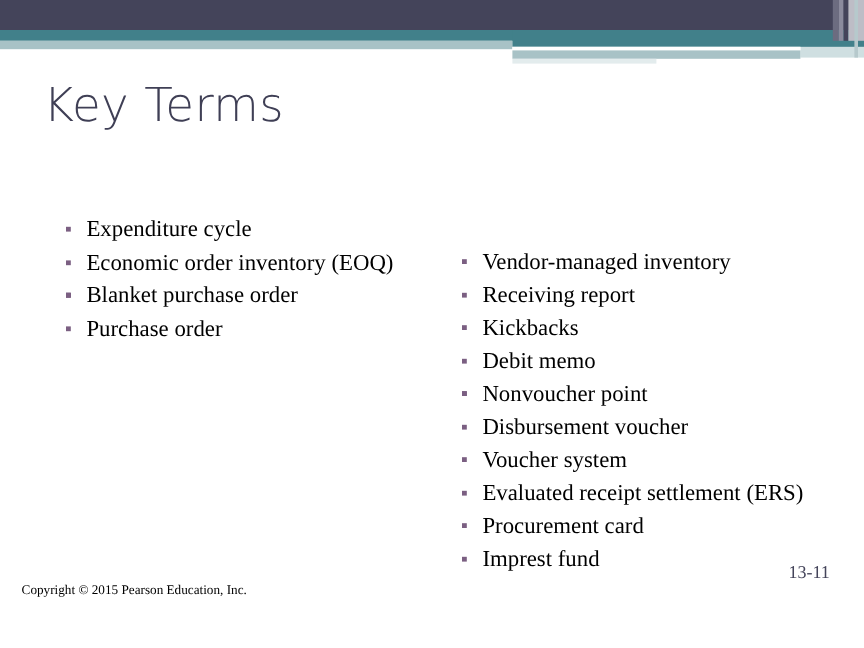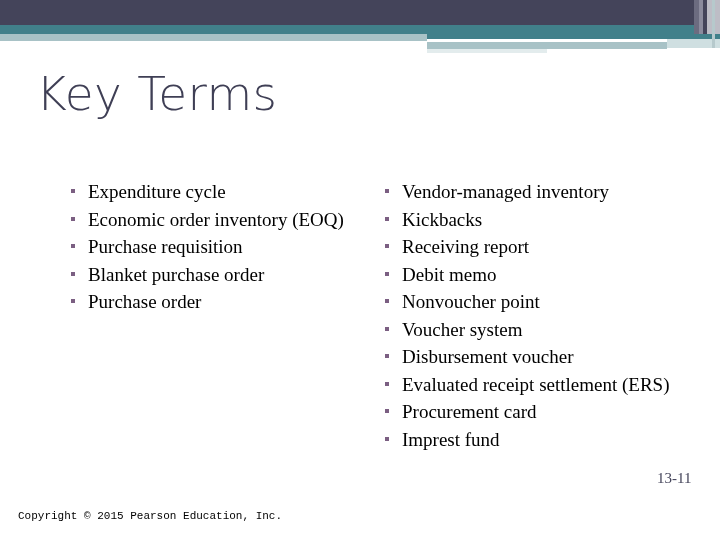--- a/index.html
+++ b/index.html
@@ -81,39 +81,39 @@
   .vs2 { left: 699px; width: 4px;  height: 34px; background: #8b8b9d; }
   .vs3 { left: 703px; width: 4px;  height: 34px; background: #44445a; }
   .vs4 { left: 707px; width: 13px; height: 34px; background: #bdbdc6; }
   .vs5 { left: 712px; width: 3px;  height: 48px; background: #b6c9cc; }
 
   
   #page-title {
     position: absolute;
     left: 36px; top: 66px;
     font-family: "DejaVu Sans", "Liberation Sans", sans-serif;
-    font-size: 47px;
+    font-size: 39px;
     font-weight: 300;
     color: #3f3f55;
     letter-spacing: 0.3px;
     white-space: nowrap;
   }
 
   
   #content {
     position: absolute;
     left: 0; top: 178px;
     width: 720px;
   }
   .column {
     position: absolute;
     top: 0;
   }
-  #column-left  { left: 64px;  width: 300px; }
-  #column-right { left: 378px; width: 300px; }
+  #column-left  { left: 48px;  width: 300px; }
+  #column-right { left: 378px; width: 300px; margin-top: 27px; }
 
   .term-list {
     list-style: none;
     margin: 0;
     padding: 0;
   }
   .term-item {
     position: relative;
     padding-left: 24px;
     margin: 0 0 0.5px 0;
@@ -127,22 +127,22 @@
     left: 7px;
     top: 11px;
     width: 4px;
     height: 4px;
     background: #7b5f82;
   }
 
   
   #footer-copyright {
     position: absolute;
-    left: 18px; top: 510px;
-    font-family: Liberation Mono, monospace;
+    left: 18px; top: 486px;
+    font-family: Liberation Serif, serif;
     font-size: 11px;
     color: #000000;
     white-space: nowrap;
   }
   #footer-pagenum {
     position: absolute;
     left: 657px; top: 470px;
     font-family: "Liberation Serif", "DejaVu Serif", serif;
     font-size: 15px;
     color: #44445a;
@@ -171,36 +171,36 @@
 
 <div id="page-title">Key Terms</div>
 
 <div id="content">
 
   <div class="column" id="column-left">
     <ul class="term-list" id="list-left">
         <li class="term-item"><span class="bullet"></span><span class="term-label">Expenditure cycle</span></li>
         <li class="term-item"><span class="bullet"></span><span class="term-label">Economic order inventory (EOQ)</span></li>
         <li class="term-item"><span class="bullet"></span></li>
-        <li class="term-item"><span class="bullet"></span><span class="term-label">Purchase requisition</span></li>
+        <li class="term-item"><span class="bullet"></span></li>
         <li class="term-item"><span class="bullet"></span><span class="term-label">Blanket purchase order</span></li>
         <li class="term-item"><span class="bullet"></span><span class="term-label">Purchase order</span></li>
       </ul>
   </div>
 
   <div class="column" id="column-right">
     <ul class="term-list" id="list-right">
         <li class="term-item"><span class="bullet"></span><span class="term-label">Vendor-managed inventory</span></li>
+        <li class="term-item"><span class="bullet"></span><span class="term-label">Receiving report</span></li>
         <li class="term-item"><span class="bullet"></span><span class="term-label">Kickbacks</span></li>
-        <li class="term-item"><span class="bullet"></span><span class="term-label">Receiving report</span></li>
         <li class="term-item"><span class="bullet"></span><span class="term-label">Debit memo</span></li>
         <li class="term-item"><span class="bullet"></span></li>
         <li class="term-item"><span class="bullet"></span><span class="term-label">Nonvoucher point</span></li>
+        <li class="term-item"><span class="bullet"></span><span class="term-label">Disbursement voucher</span></li>
         <li class="term-item"><span class="bullet"></span><span class="term-label">Voucher system</span></li>
-        <li class="term-item"><span class="bullet"></span><span class="term-label">Disbursement voucher</span></li>
         <li class="term-item"><span class="bullet"></span><span class="term-label">Evaluated receipt settlement (ERS)</span></li>
         <li class="term-item"><span class="bullet"></span><span class="term-label">Procurement card</span></li>
         <li class="term-item"><span class="bullet"></span><span class="term-label">Imprest fund</span></li>
       </ul>
   </div>
 
 </div>
 
 <div id="footer-copyright">Copyright © 2015 Pearson Education, Inc.</div>
 

